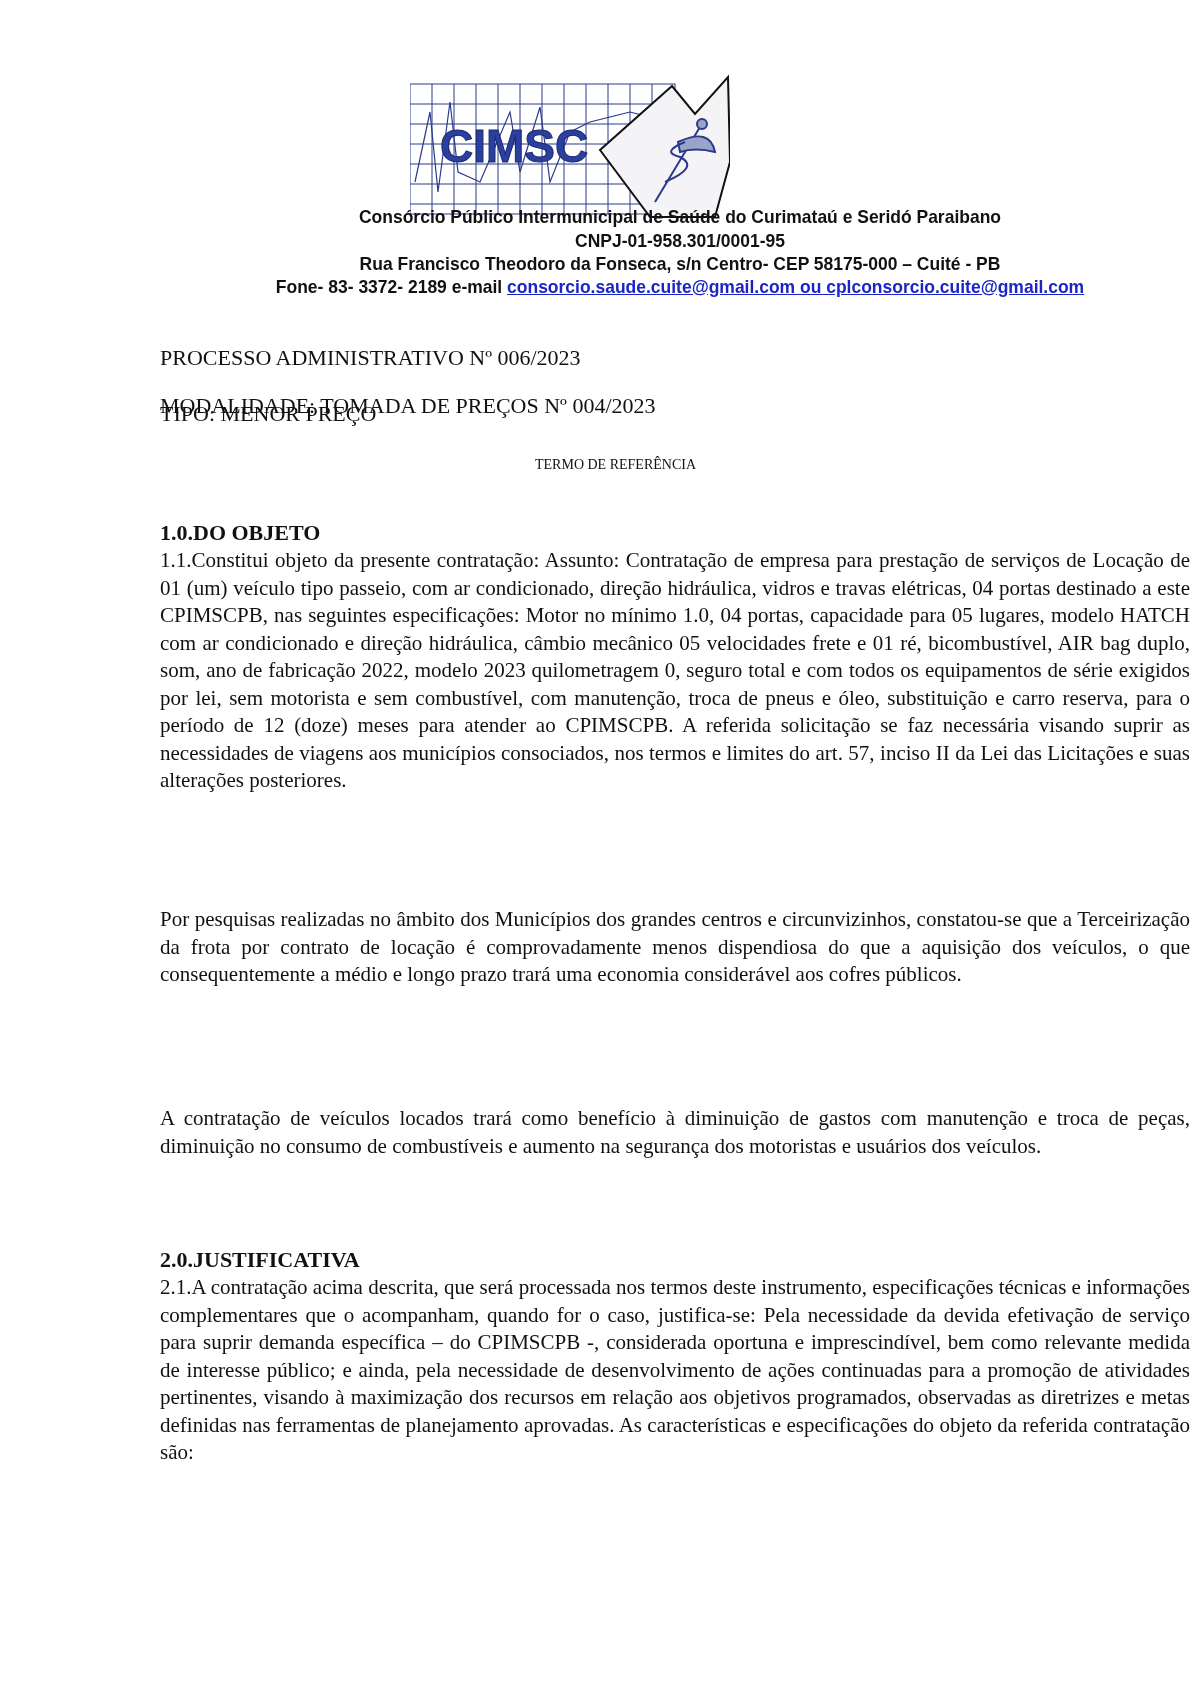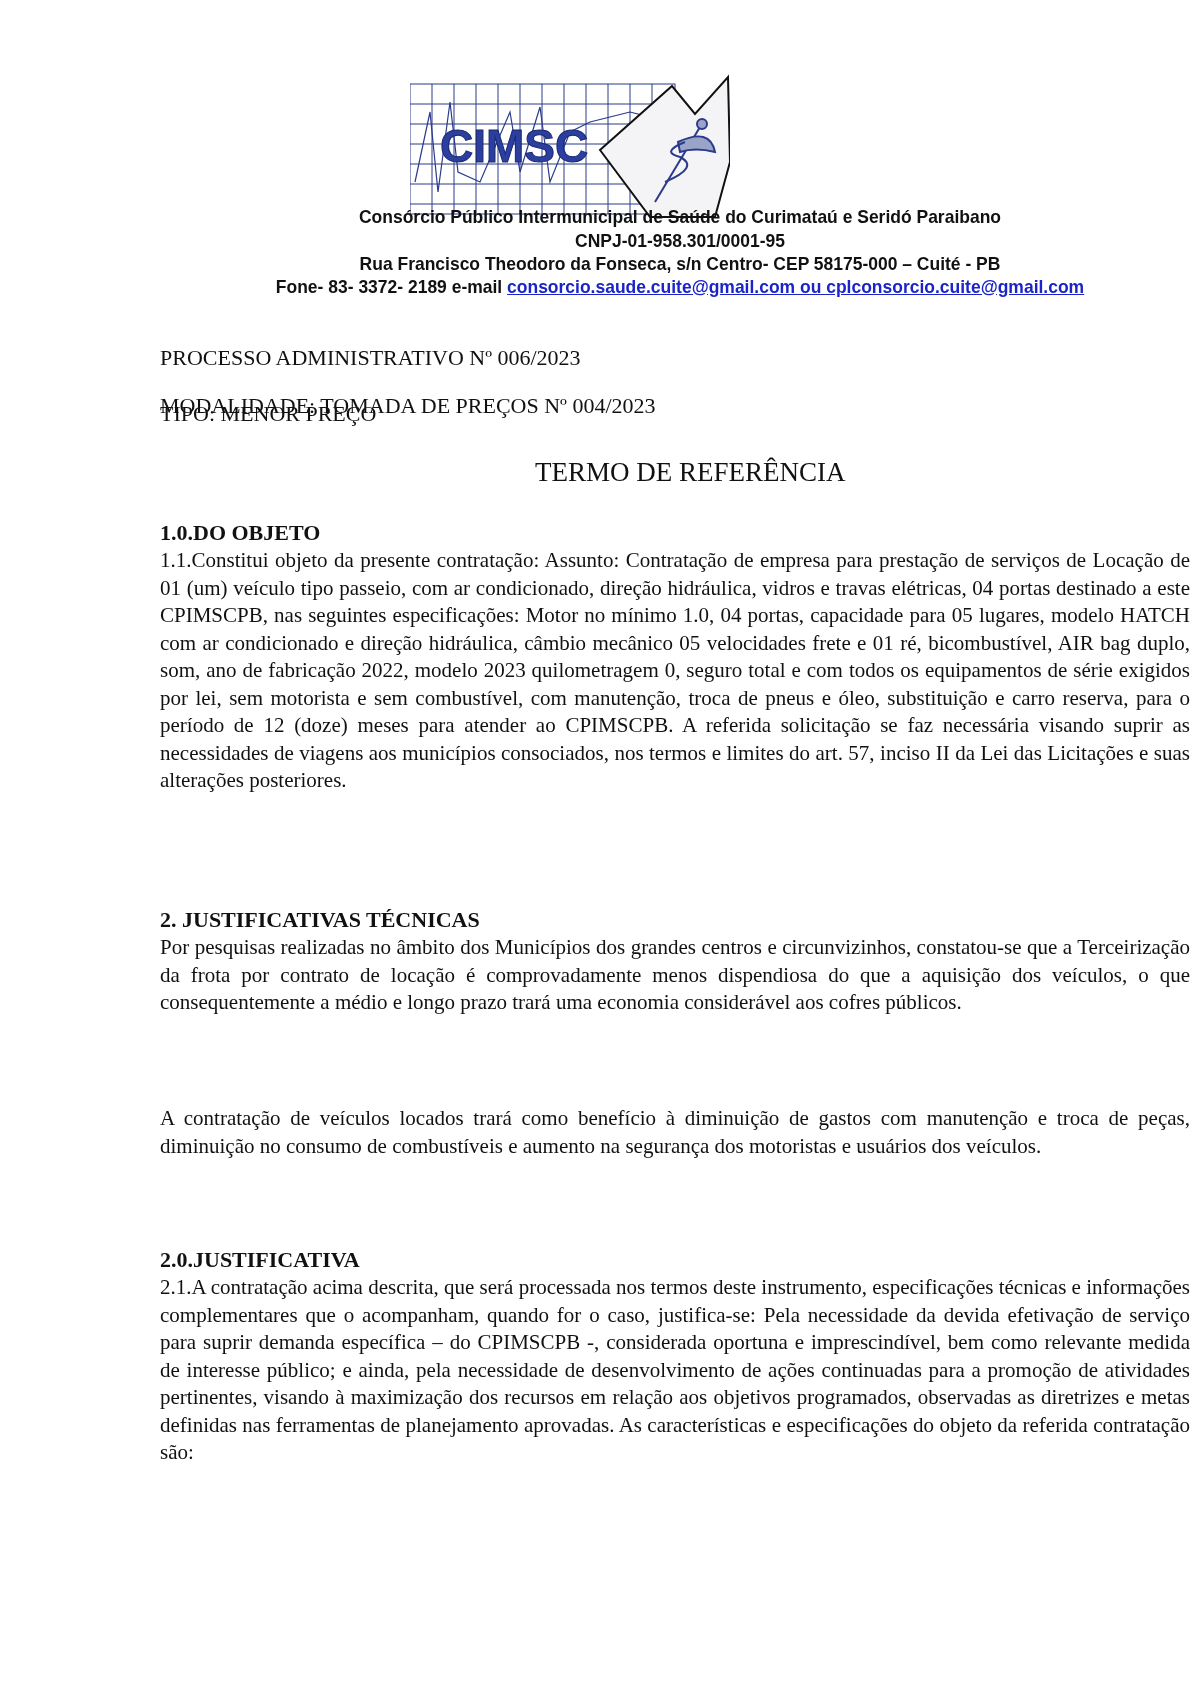--- a/index.html
+++ b/index.html
@@ -1,21 +1,21 @@
 <!DOCTYPE html>
 <html><head>
 <meta charset="utf-8">
 <style>
   html, body { margin: 0; padding: 0; background: #ffffff; }
   body { width: 1200px; height: 1681px; position: relative; overflow: hidden; font-family: "Liberation Serif", serif; color: #111; }
   .logo { position: absolute; left: 410px; top: 72px; width: 320px; height: 150px; }
   .hdr { position: absolute; left: 160px; width: 1040px; text-align: center; font-family: "Liberation Sans", sans-serif; font-weight: bold; font-size: 19px; line-height: 24px; color: #111; transform: scaleX(0.92); transform-origin: center; }
   .hdr a { color: #1a24c8; text-decoration: underline; }
   .meta { position: absolute; left: 160px; font-size: 22px; line-height: 28px; }
-  .title { position: absolute; left: 535px; top: 457px; font-size: 27px; }
+  .title { position: absolute; left: 535px; top: 457px; font-size: 14px; }
   .sec { position: absolute; left: 160px; width: 1030px; }
   .sec h2 { margin: 0; font-size: 22px; font-weight: bold; line-height: 28px; }
   .sec p { margin: 0; font-size: 21px; line-height: 27.5px; text-align: justify; }
 </style>
 </head>
 <body>
 
 <svg class="logo" viewBox="0 0 320 150">
   <g stroke="#2b3a8a" stroke-width="1" fill="none">
     <rect x="0" y="12" width="265" height="130"></rect>
@@ -58,21 +58,20 @@
 <div class="meta" style="top:400px;">TIPO: MENOR PREÇO</div>
 
 <div class="title">TERMO DE REFERÊNCIA</div>
 
 <div class="sec" style="top:512px;margin-top:7px;">
   <h2>1.0.DO OBJETO</h2>
   <p>1.1.Constitui objeto da presente contratação: Assunto: Contratação de empresa para prestação de serviços de Locação de 01 (um) veículo tipo passeio, com ar condicionado, direção hidráulica, vidros e travas elétricas, 04 portas destinado a este CPIMSCPB, nas seguintes especificações: Motor no mínimo 1.0, 04 portas, capacidade para 05 lugares, modelo HATCH com ar condicionado e direção hidráulica, câmbio mecânico 05 velocidades frete e 01 ré, bicombustível, AIR bag duplo, som, ano de fabricação 2022, modelo 2023 quilometragem 0, seguro total e com todos os equipamentos de série exigidos por lei, sem motorista e sem combustível, com manutenção, troca de pneus e óleo, substituição e carro reserva, para o período de 12 (doze) meses para atender ao CPIMSCPB. A referida solicitação se faz necessária visando suprir as necessidades de viagens aos municípios consociados, nos termos e limites do art. 57, inciso II da Lei das Licitações e suas alterações posteriores.</p>
 </div>
 
 <div class="sec" style="top:906px;">
-  <h2>2. JUSTIFICATIVAS TÉCNICAS</h2>
   <p>Por pesquisas realizadas no âmbito dos Municípios dos grandes centros e circunvizinhos, constatou-se que a Terceirização da frota por contrato de locação é comprovadamente menos dispendiosa do que a aquisição dos veículos, o que consequentemente a médio e longo prazo trará uma economia considerável aos cofres públicos.</p>
 </div>
 
 <div class="sec" style="top:1105px;">
   <p>A contratação de veículos locados trará como benefício à diminuição de gastos com manutenção e troca de peças, diminuição no consumo de combustíveis e aumento na segurança dos motoristas e usuários dos veículos.</p>
 </div>
 
 <div class="sec" style="top:1246px;">
   <h2>2.0.JUSTIFICATIVA</h2>
   <p>2.1.A contratação acima descrita, que será processada nos termos deste instrumento, especificações técnicas e informações complementares que o acompanham, quando for o caso, justifica-se: Pela necessidade da devida efetivação de serviço para suprir demanda específica – do CPIMSCPB -, considerada oportuna e imprescindível, bem como relevante medida de interesse público; e ainda, pela necessidade de desenvolvimento de ações continuadas para a promoção de atividades pertinentes, visando à maximização dos recursos em relação aos objetivos programados, observadas as diretrizes e metas definidas nas ferramentas de planejamento aprovadas. As características e especificações do objeto da referida contratação são:</p>

